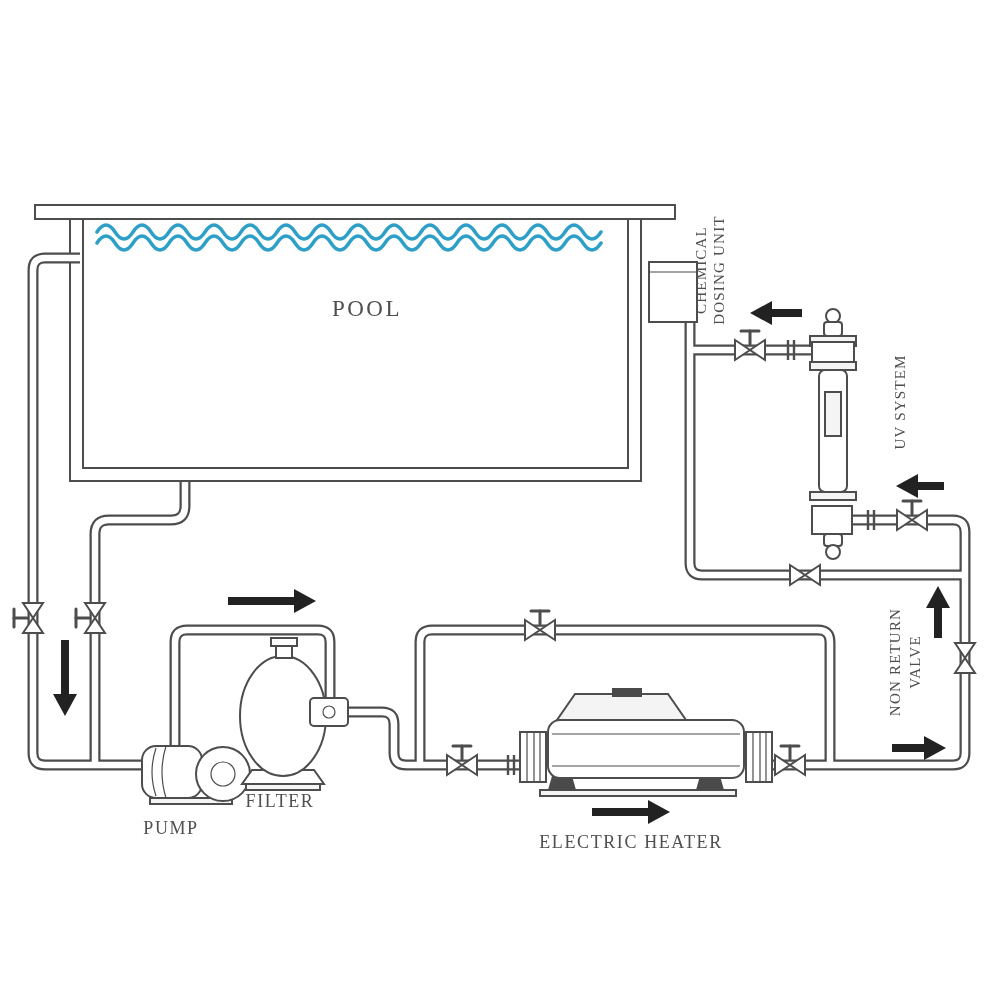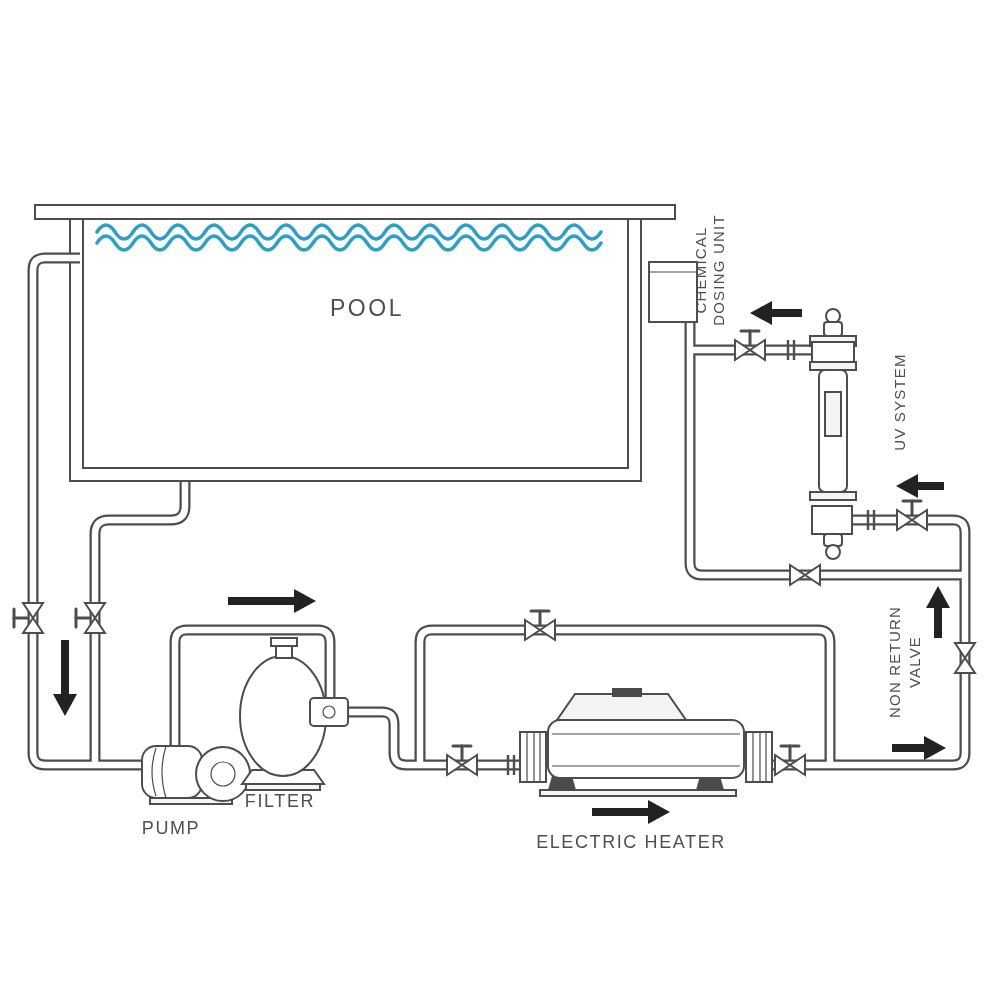--- a/index.html
+++ b/index.html
@@ -1,19 +1,19 @@
 <!DOCTYPE html>
 <html style="--line: #4d4d4d; --water: #2e9fc6; --arrow: #222222; --text: #4f4f4f; --background: #ffffff;"><head>
 <meta charset="utf-8">
 <style>
   html,body { margin:0; padding:0; background:#fff; }
   .canvas {
     width:1000px; height:1000px; background:var(--background,#fff);
     position:relative; overflow:hidden;
-    font-family:Liberation Sans, sans-serif;
+    font-family:Liberation Serif, serif;
   }
   svg { display:block; }
 
   
   #pipes path { stroke:var(--line,#4d4d4d); stroke-width:11; fill:none; }
   #pipes-inner path { stroke:#fff; stroke-width:6.5; fill:none; }
 
   .wave { stroke:var(--water,#2e9fc6); stroke-width:3.5; fill:none; stroke-linecap:round; }
 
   .eq   { fill:#ffffff; stroke:var(--line,#4d4d4d); stroke-width:2; }

